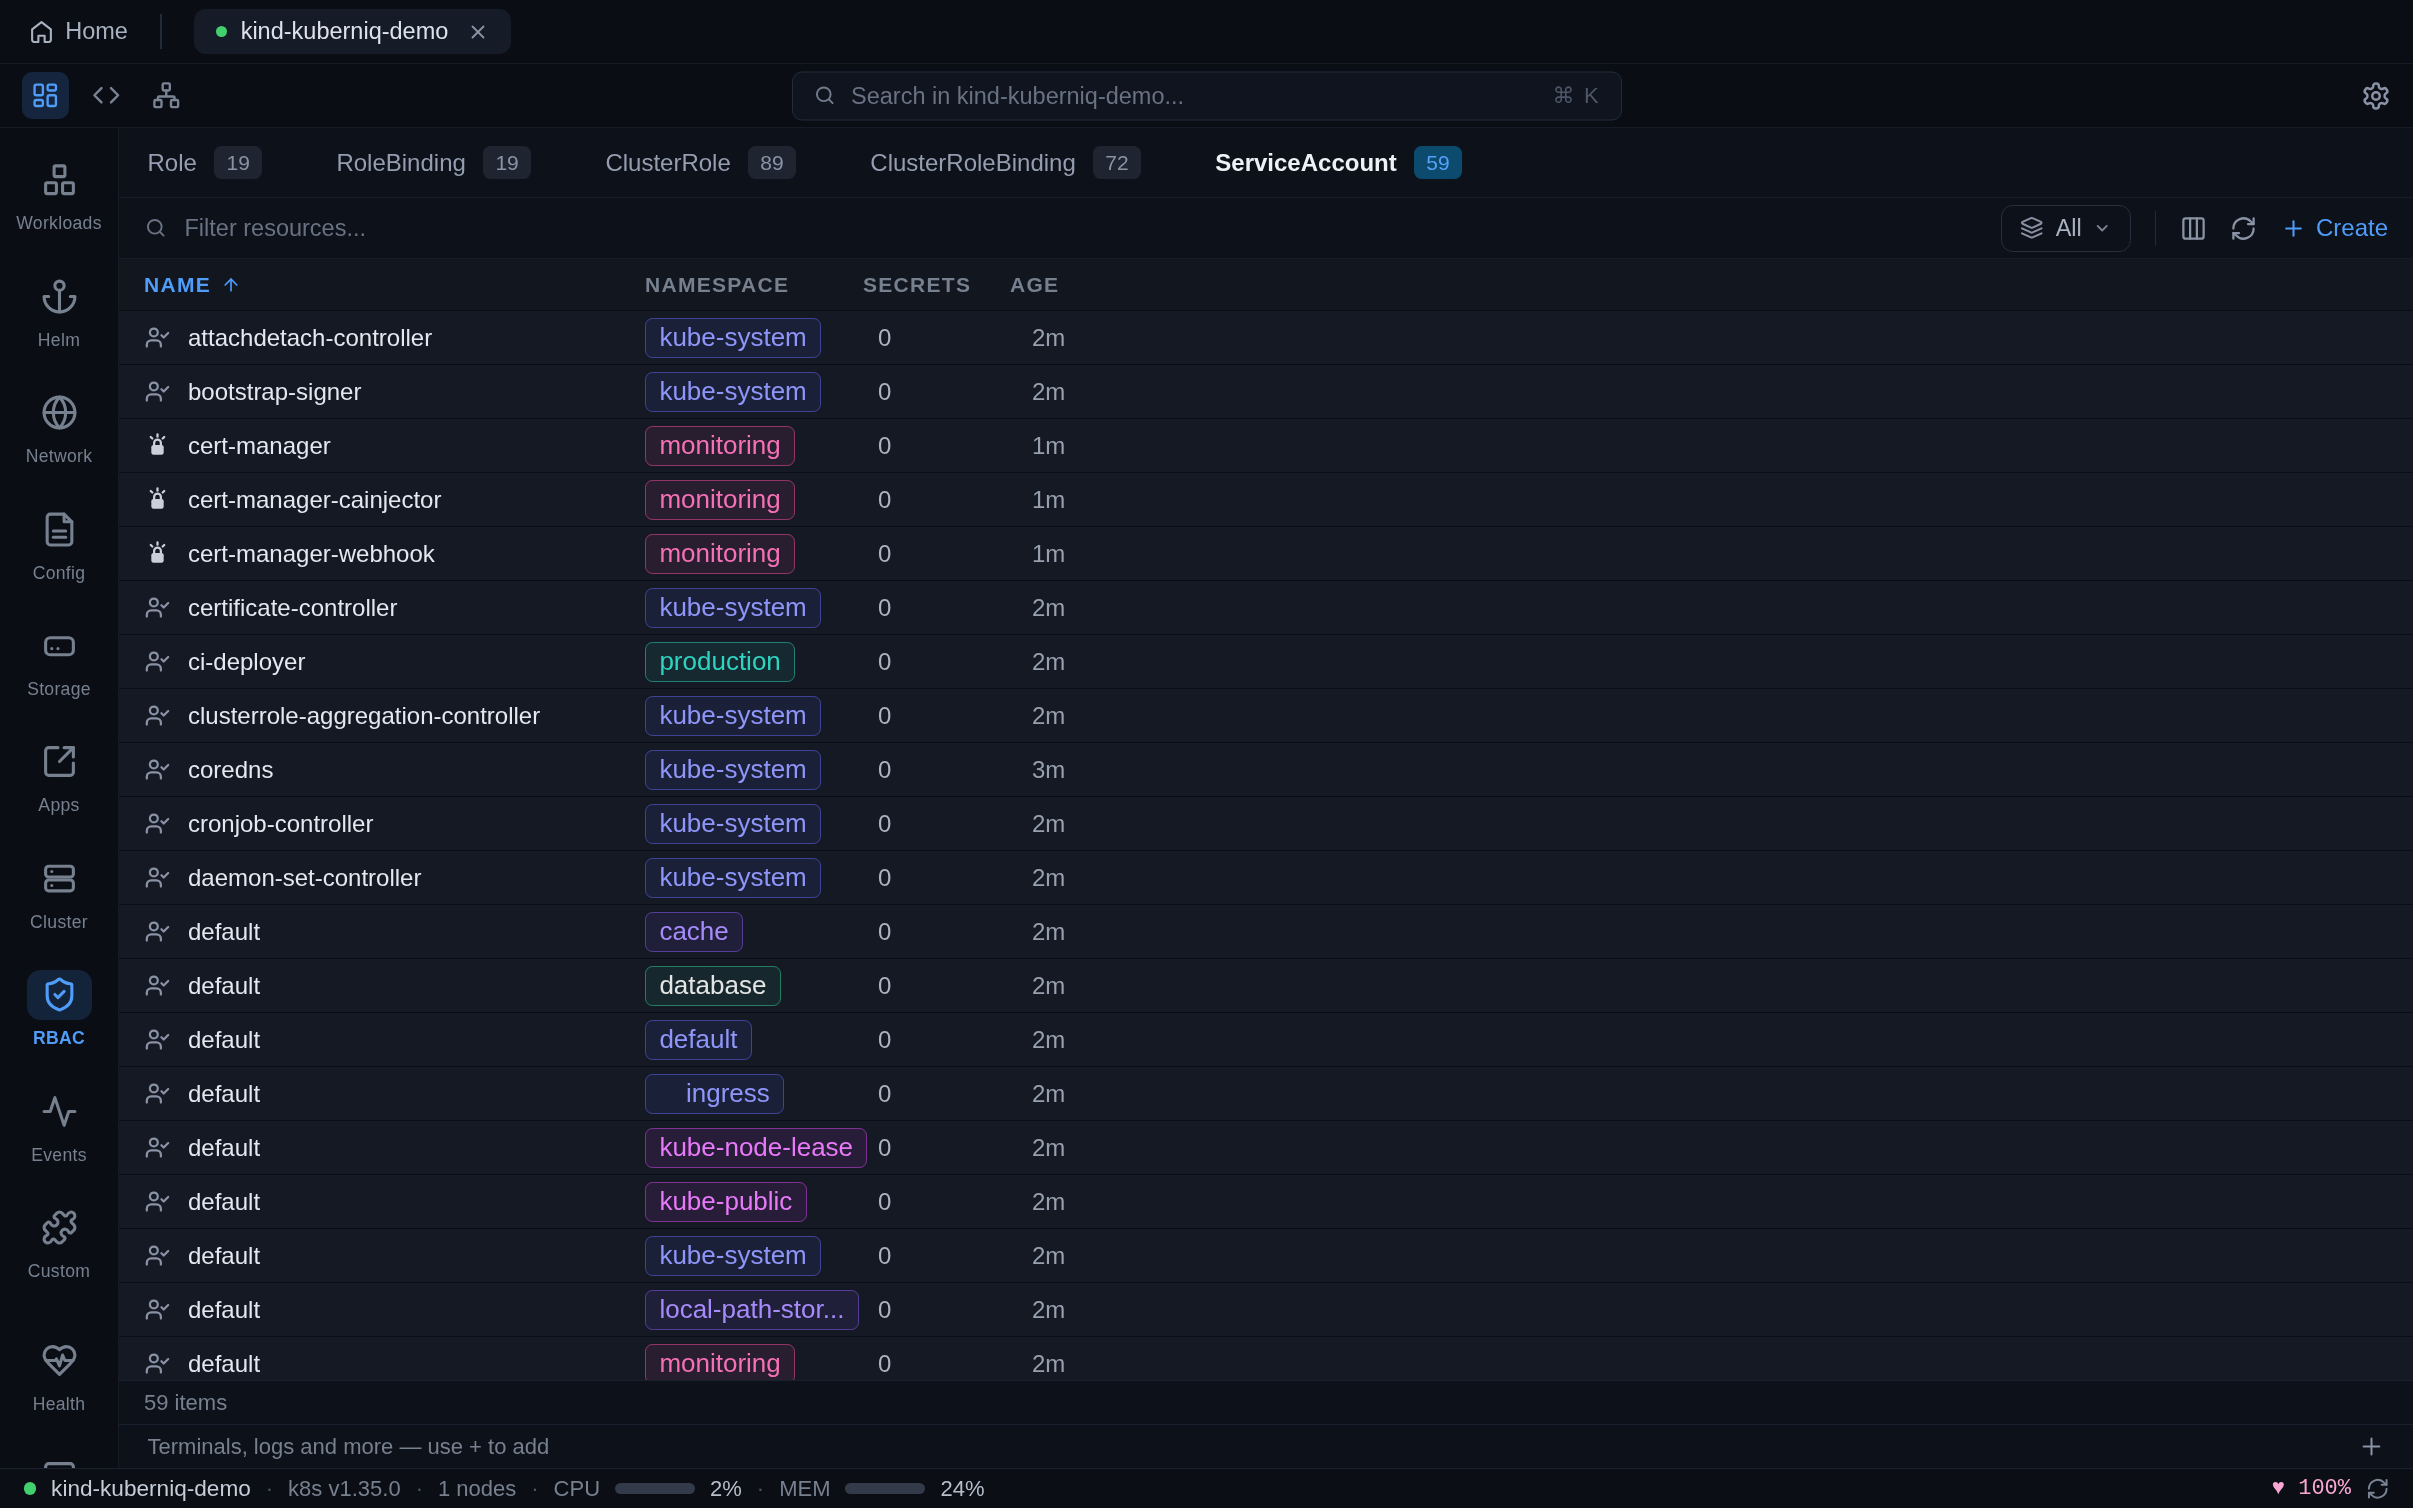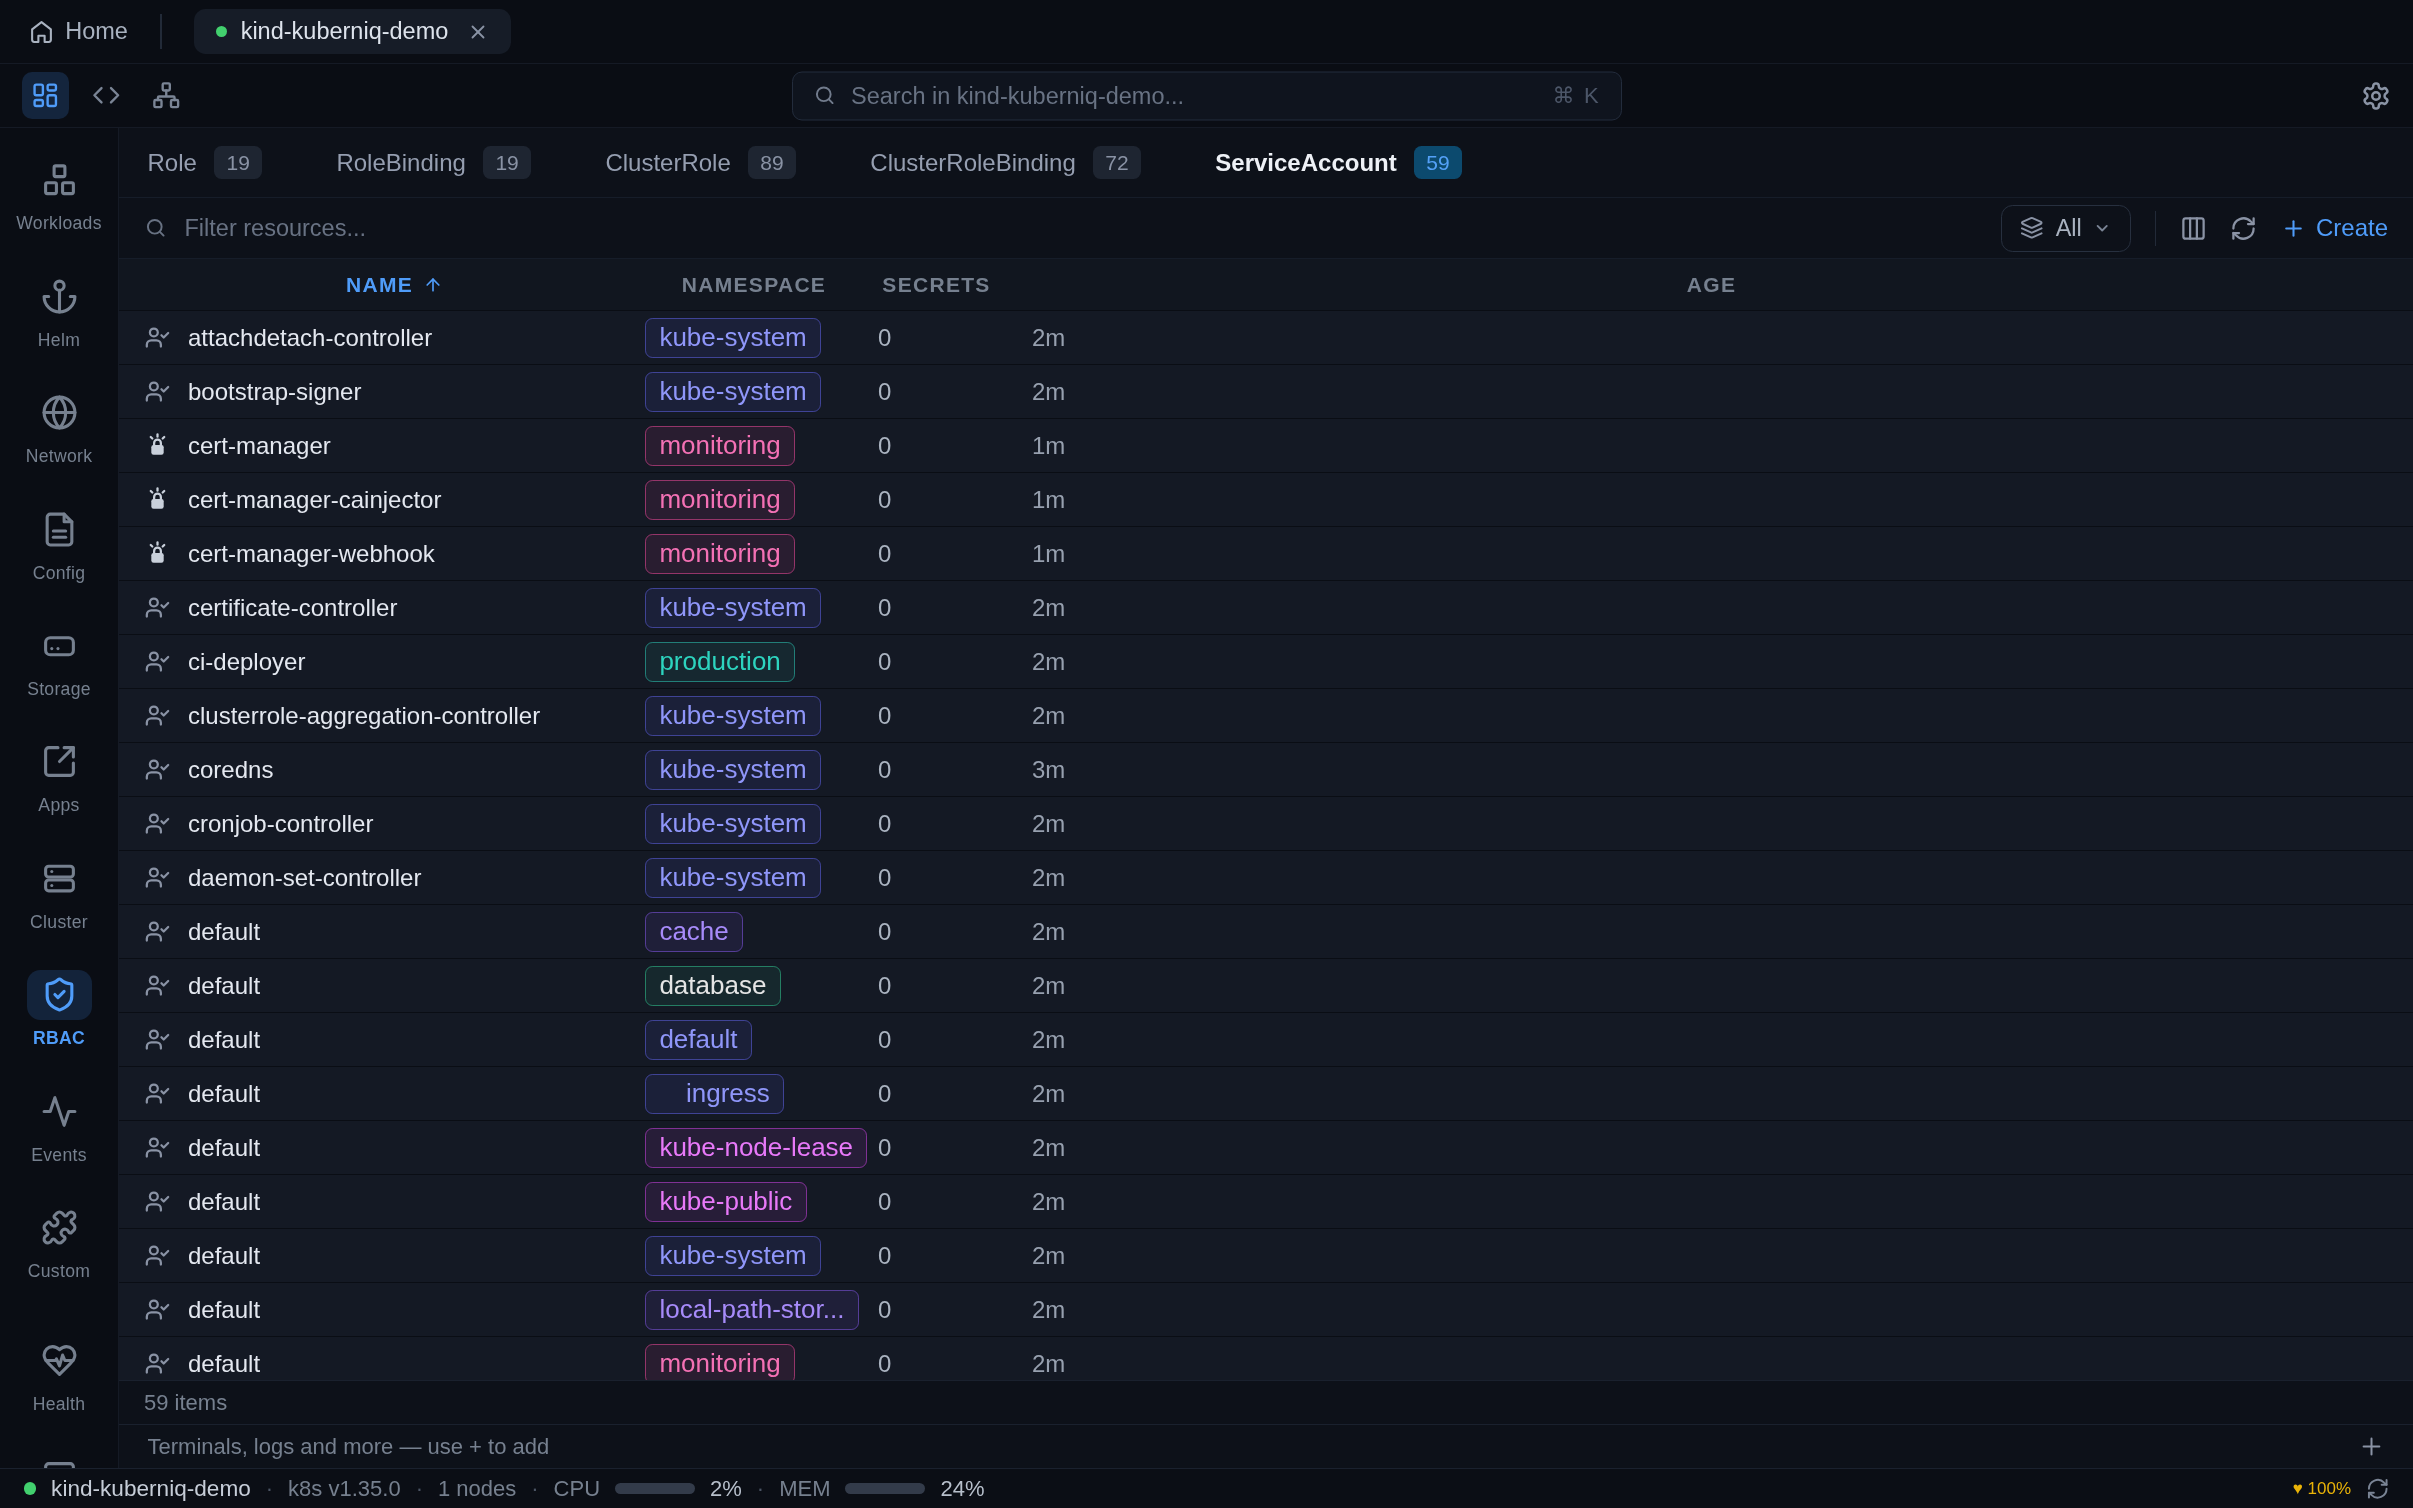--- a/index.html
+++ b/index.html
@@ -118,21 +118,21 @@
   
   .grid-cols{ display:grid; grid-template-columns:526px 218px 147px 1fr; }
   .thead{
     height:52px; flex:0 0 52px;
     align-items:center;
     background:#11161f;
     border-bottom:1.7px solid #0a0d14;
     font-size:21px; font-weight:bold; letter-spacing:1.3px;
     color:#76808f;
   }
-  .thead .th{ display:flex; align-items:center; gap:10px;justify-content:center; }
+  .thead .th{ display:flex; align-items:center; gap:10px; }
   .thead .th.first{ padding-left:25px; color:#4f9cf9; }
   .thead .sort{ width:20px; height:20px; color:#4f9cf9; }
   .rows{ flex:1; min-height:0; overflow:hidden; display:flex; flex-direction:column; }
   .trow{
     height:54px; flex:0 0 54px;
     align-items:center;
     background:#141924;
     border-bottom:1.7px solid #0a0d14;
   }
   .trow .namecell{ display:flex; align-items:center; gap:17px; padding-left:25px; }
@@ -174,21 +174,21 @@
     border-top:1.7px solid #1a212e;
     font-size:22px; color:#76808f;
   }
   .sb-dot{ width:12.6px; height:12.6px; border-radius:50%; background:#42d06e; }
   .sb-cluster{ font-size:22.6px; color:#c6cdd8; }
   .sb-sep{ color:#4c5565; }
   .gauge{ width:80px; height:11.7px; border-radius:6.7px; background:#333b4a; overflow:hidden; }
   .gauge .fill{ height:100%; background:#42d06e; border-radius:6.7px; }
   .sb-val{ color:#b7bfcb; }
   .sb-spacer{ flex:1; }
-  .sb-health{ font-family:Liberation Sans, sans-serif; font-size:17px; color:#eab308; }
+  .sb-health{ font-family:Liberation Mono, monospace; font-size:22px; color:#f9a8d4; }
   .sb-sync{ width:23.5px; height:23.5px; color:#7a8495; }
 </style>
 </head>
 <body>
 
 <div id="app">
 
   <header class="titlebar">
     <div class="home-btn">
       <svg class="icon" viewBox="0 0 24 24" fill="none" stroke="currentColor" stroke-width="2" stroke-linecap="round" stroke-linejoin="round">

